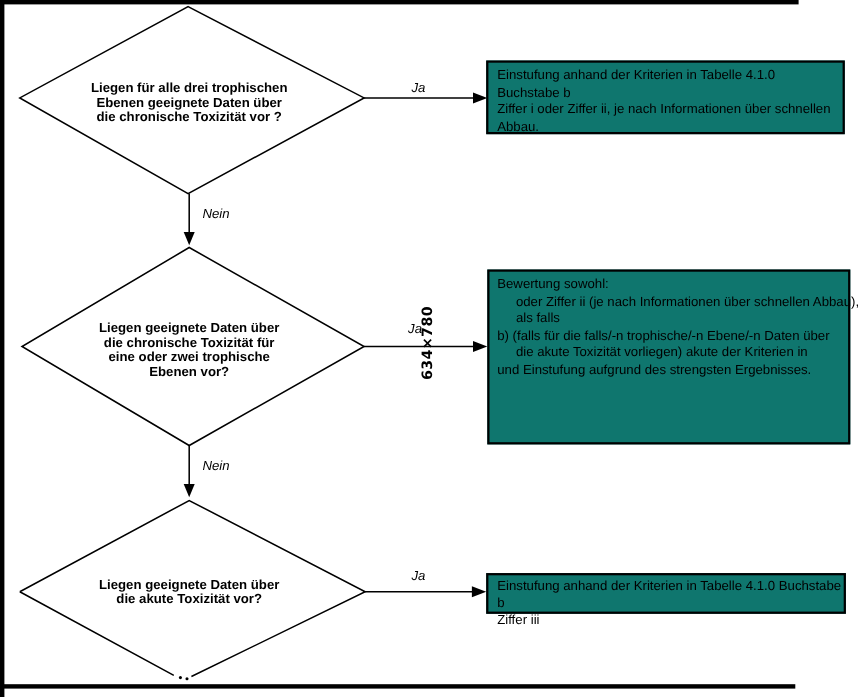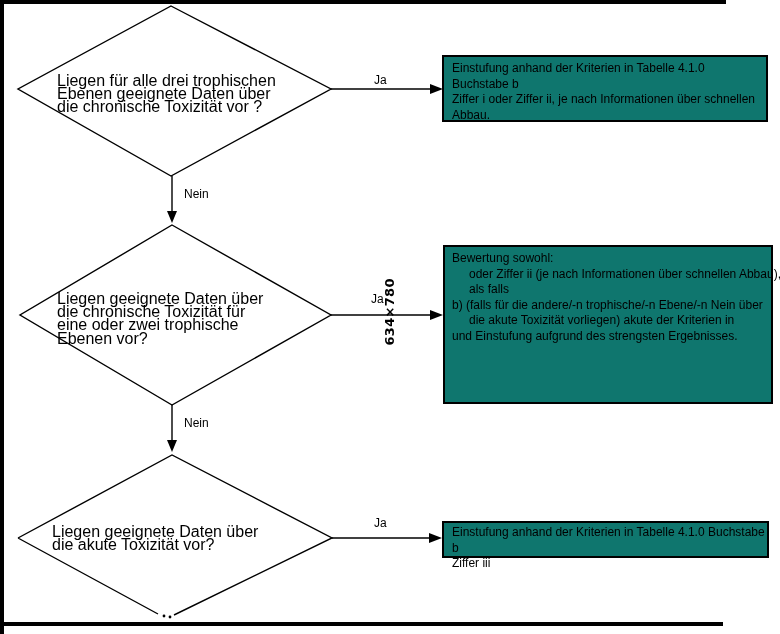--- a/index.html
+++ b/index.html
@@ -8,31 +8,34 @@
     width: 780px;
     height: 634px;
     background: #ffffff;
     font-family: "Liberation Sans", sans-serif;
     color: #000;
     overflow: hidden;
   }
   .layer { position: absolute; left: 0; top: 0; }
   .dtext {
     position: absolute;
-    font-size: 16px;
+    text-align: center;
+    font-size: 12px;
     line-height: 13.2px;
     white-space: pre-line;
+    font-weight: bold;
   }
   .d1 { left: 57px;  top: 74px;  width: 230px; }
   .d2 { left: 57px;  top: 292px; width: 230px; }
   .d3 { left: 52px;  top: 525px; width: 240px; }
   .lbl {
     position: absolute;
     font-size: 12px;
     line-height: 13px;
+    font-style: italic;
   }
   .ja1   { left: 374px; top: 74px; }
   .ja2   { left: 371px; top: 293px; }
   .ja3   { left: 374px; top: 517px; }
   .nein1 { left: 184px; top: 188px; }
   .nein2 { left: 184px; top: 417px; }
   .watermark {
     position: absolute;
     left: 360px; top: 309px;
     width: 58px; height: 15px;
@@ -113,21 +116,21 @@
   <div class="rbox box1">
     <div class="pre">Einstufung anhand der Kriterien in Tabelle 4.1.0 Buchstabe b
 Ziffer i oder Ziffer ii, je nach Informationen über schnellen
 Abbau.</div>
   </div>
 
   <div class="rbox box2">
     <div class="bl">Bewertung sowohl:</div>
     <div class="bl cont">oder Ziffer ii (je nach Informationen über schnellen Abbau),</div>
     <div class="bl cont">als falls</div>
-    <div class="bl">b) (falls für die andere/-n trophische/-n Ebene/-n Nein über</div>
+    <div class="bl">b) (falls für die falls/-n trophische/-n Ebene/-n Daten über</div>
     <div class="bl cont">die akute Toxizität vorliegen) akute der Kriterien in</div>
     <div class="bl">und Einstufung aufgrund des strengsten Ergebnisses.</div>
   </div>
 
   <div class="rbox box3">
     <div class="pre">Einstufung anhand der Kriterien in Tabelle 4.1.0 Buchstabe b
 Ziffer iii</div>
   </div>
 
 </div>

